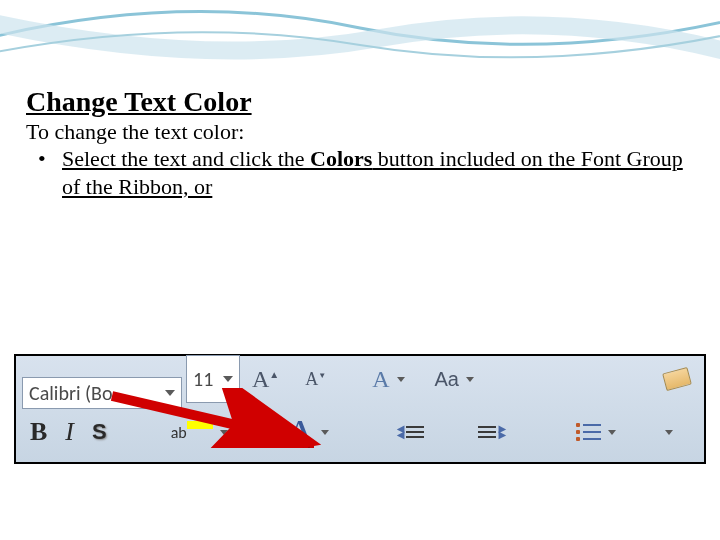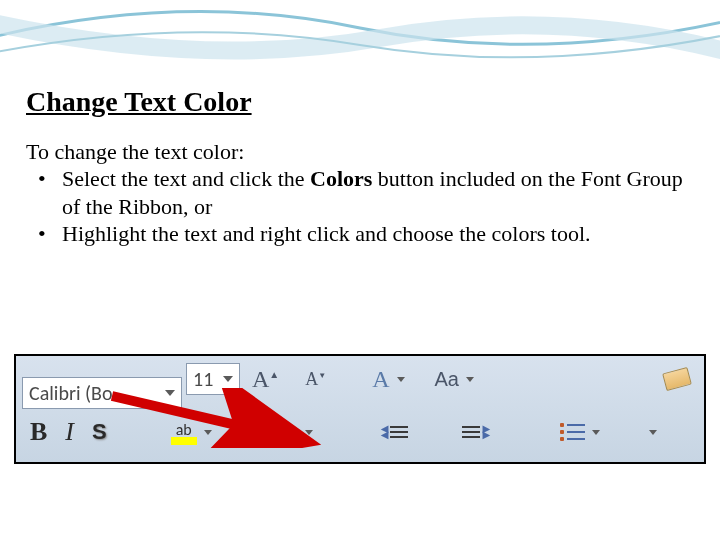--- a/index.html
+++ b/index.html
@@ -19,37 +19,38 @@
   }
   .content {
     position: relative;
     padding: 86px 26px 0 26px;
   }
   .title {
     font-weight: bold;
     font-size: 28px;
     color: #000;
     text-decoration: underline;
-    margin-bottom: 21px;
+    margin-bottom: 1px;
   }
   .intro {
     font-size: 22px;
     color: #000;
     margin-bottom: 0;
   }
   .bullets {
     list-style: none;
     padding: 0;
   }
   .bullets li {
     font-size: 22px;
     color: #000;
     line-height: 1.25;
     padding-left: 36px;
     position: relative;
+    text-decoration: underline;
   }
   .bullets li::before {
     content: "•";
     position: absolute;
     left: 12px;
     top: 0;
     font-size: 22px;
   }
   .bold { font-weight: bold; }
   .toolbar-img {
@@ -86,21 +87,21 @@
     align-items: center;
     padding: 7px 6px;
     font-family: Calibri, Arial, sans-serif;
     font-size: 20px;
     color: #4a4a4a;
     justify-content: space-between;
     margin-top: 28px;
   }
   .size-box {
     width: 54px;
-    height: 32px;
+    height: 48px;
     background: #fff;
     border: 1px solid #8a9aaf;
     display: flex;
     align-items: center;
     padding: 0 6px;
     font-family: Calibri, Arial, sans-serif;
     font-size: 20px;
     color: #4a4a4a;
     justify-content: space-between;
   }
@@ -131,22 +132,22 @@
   .iconb {
     font-family: 'Times New Roman', serif;
     font-size: 26px;
     color: #2a2a2a;
   }
   .bold-b { font-weight: bold; }
   .italic-i { font-style: italic; }
   .shadow-s { font-weight: bold; text-shadow: 1px 1px 2px #888; font-size: 22px; font-family: Arial, sans-serif; }
   .highlight-box {
     display: flex;
-    flex-direction: column;
-    align-items: center;
+    flex-direction: row;
+    align-items: flex-start;
     position: relative;
   }
   .ab-text {
     font-family: Calibri, Arial, sans-serif;
     font-size: 16px;
     color: #333;
     z-index: 2;
   }
   .yellow-bar {
     width: 26px; height: 8px; background: #ffff00; margin-top: -2px;
@@ -239,23 +240,20 @@
   <path d="M -20 20 Q 200 70 380 38 Q 560 6 740 55" stroke="#cde4ee" stroke-width="18" fill="none" opacity="0.7"></path>
   <path d="M -20 55 Q 180 15 360 45 Q 540 75 740 32" stroke="#a6d0de" stroke-width="2" fill="none"></path>
 </svg>
 
 <div class="content">
   <h1 class="title">Change Text Color</h1>
   <p class="intro">To change the text color:</p>
   <ul class="bullets">
     <li>
       <span>Select the text and click the </span><span class="bold">Colors</span><span> button included on the Font Group of the Ribbon, or</span>
-    </li>
-    <li>
-      <span>Highlight the text and right click and choose the colors tool.</span>
     </li>
   </ul>
 </div>
 
 <div class="toolbar-img">
   <div class="row1">
     <div class="font-box">
       <span>Calibri (Bo</span>
       <span class="drop-tri"></span>
     </div>

